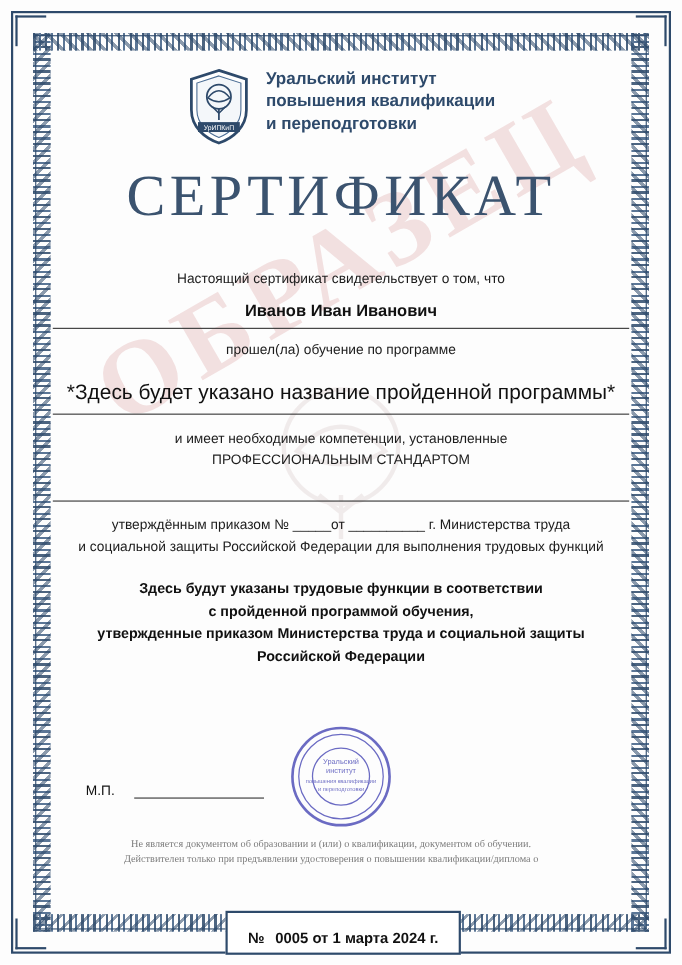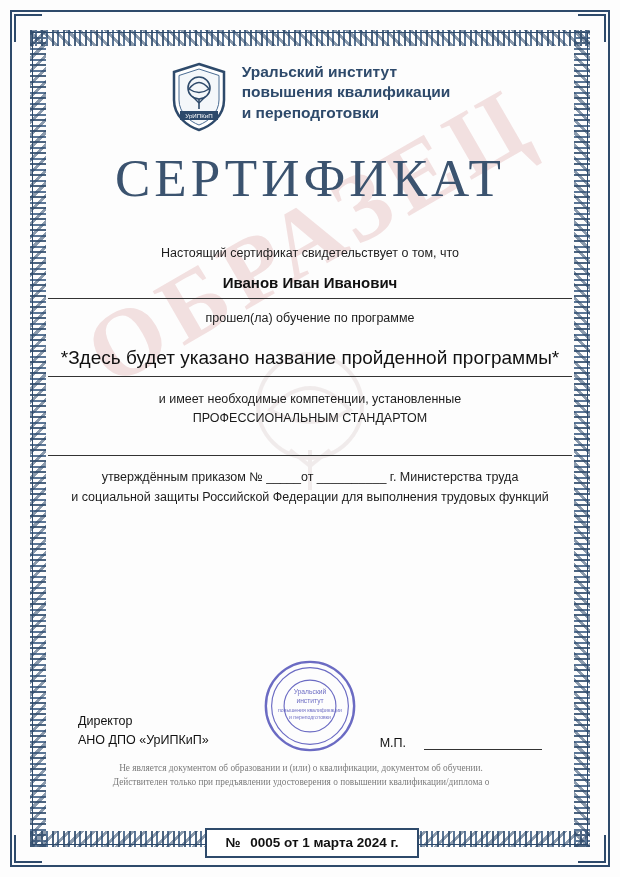--- a/index.html
+++ b/index.html
@@ -192,21 +192,21 @@
     line-height:1.5;
     color:#7b7b7b;
     font-family:Liberation Serif, serif;
   }
 
   .numberbox{
     position:absolute;
     left:205px;top:828px;
     width:210px;
     border:2px solid #2e4a6b;
-    padding:5px 0 6px 0;
+    padding:15px 0 6px 0;
     text-align:center;
     font-size:13.5px;
     font-weight:bold;
     color:#111;
     background:#fff;
   }
   .numberbox .hash{font-weight:bold;margin-right:6px;}
 </style>
 </head>
 <body>
@@ -267,37 +267,39 @@
       <div>ПРОФЕССИОНАЛЬНЫМ СТАНДАРТОМ</div>
     </div>
 
     <div class="line spacer-line"></div>
 
     <div class="order">
       <div>утверждённым приказом № _____от __________ г. Министерства труда</div>
       <div>и социальной защиты Российской Федерации для выполнения трудовых функций</div>
     </div>
 
+    <div class="functions">
+      <div>Здесь будут указаны трудовые функции в соответствии</div>
+      <div>с пройденной программой обучения,</div>
+      <div>утвержденные приказом Министерства труда и социальной защиты</div>
+      <div>Российской Федерации</div>
+    </div>
   </div>
 
   <svg class="stamp" viewBox="0 0 100 100">
     <circle cx="50" cy="50" r="46" fill="none" stroke="#3b3bb0" stroke-width="2.5"></circle>
     <circle cx="50" cy="50" r="40" fill="none" stroke="#3b3bb0" stroke-width="1.2"></circle>
     <circle cx="50" cy="50" r="27" fill="none" stroke="#3b3bb0" stroke-width="1.2"></circle>
     <text x="50" y="38" font-size="7" fill="#3b3bb0" text-anchor="middle" font-family="Liberation Sans, sans-serif">Уральский</text>
     <text x="50" y="47" font-size="7" fill="#3b3bb0" text-anchor="middle" font-family="Liberation Sans, sans-serif">институт</text>
     <text x="50" y="56" font-size="5.4" fill="#3b3bb0" text-anchor="middle" font-family="Liberation Sans, sans-serif">повышения квалификации</text>
     <text x="50" y="64" font-size="5.4" fill="#3b3bb0" text-anchor="middle" font-family="Liberation Sans, sans-serif">и переподготовки</text>
   </svg>
 
   <div class="sigwrap">
-    <div class="director">
-      <div>Директор</div>
-      <div>АНО ДПО «УрИПКиП»</div>
-    </div>
     <div class="mp">
       <span>М.П.</span>
       <span class="rule"></span>
     </div>
   </div>
 
   <div class="disclaimer">
     <div>Не является документом об образовании и (или) о квалификации, документом об обучении.</div>
     <div>Действителен только при предъявлении удостоверения о повышении квалификации/диплома о</div>
   </div>

